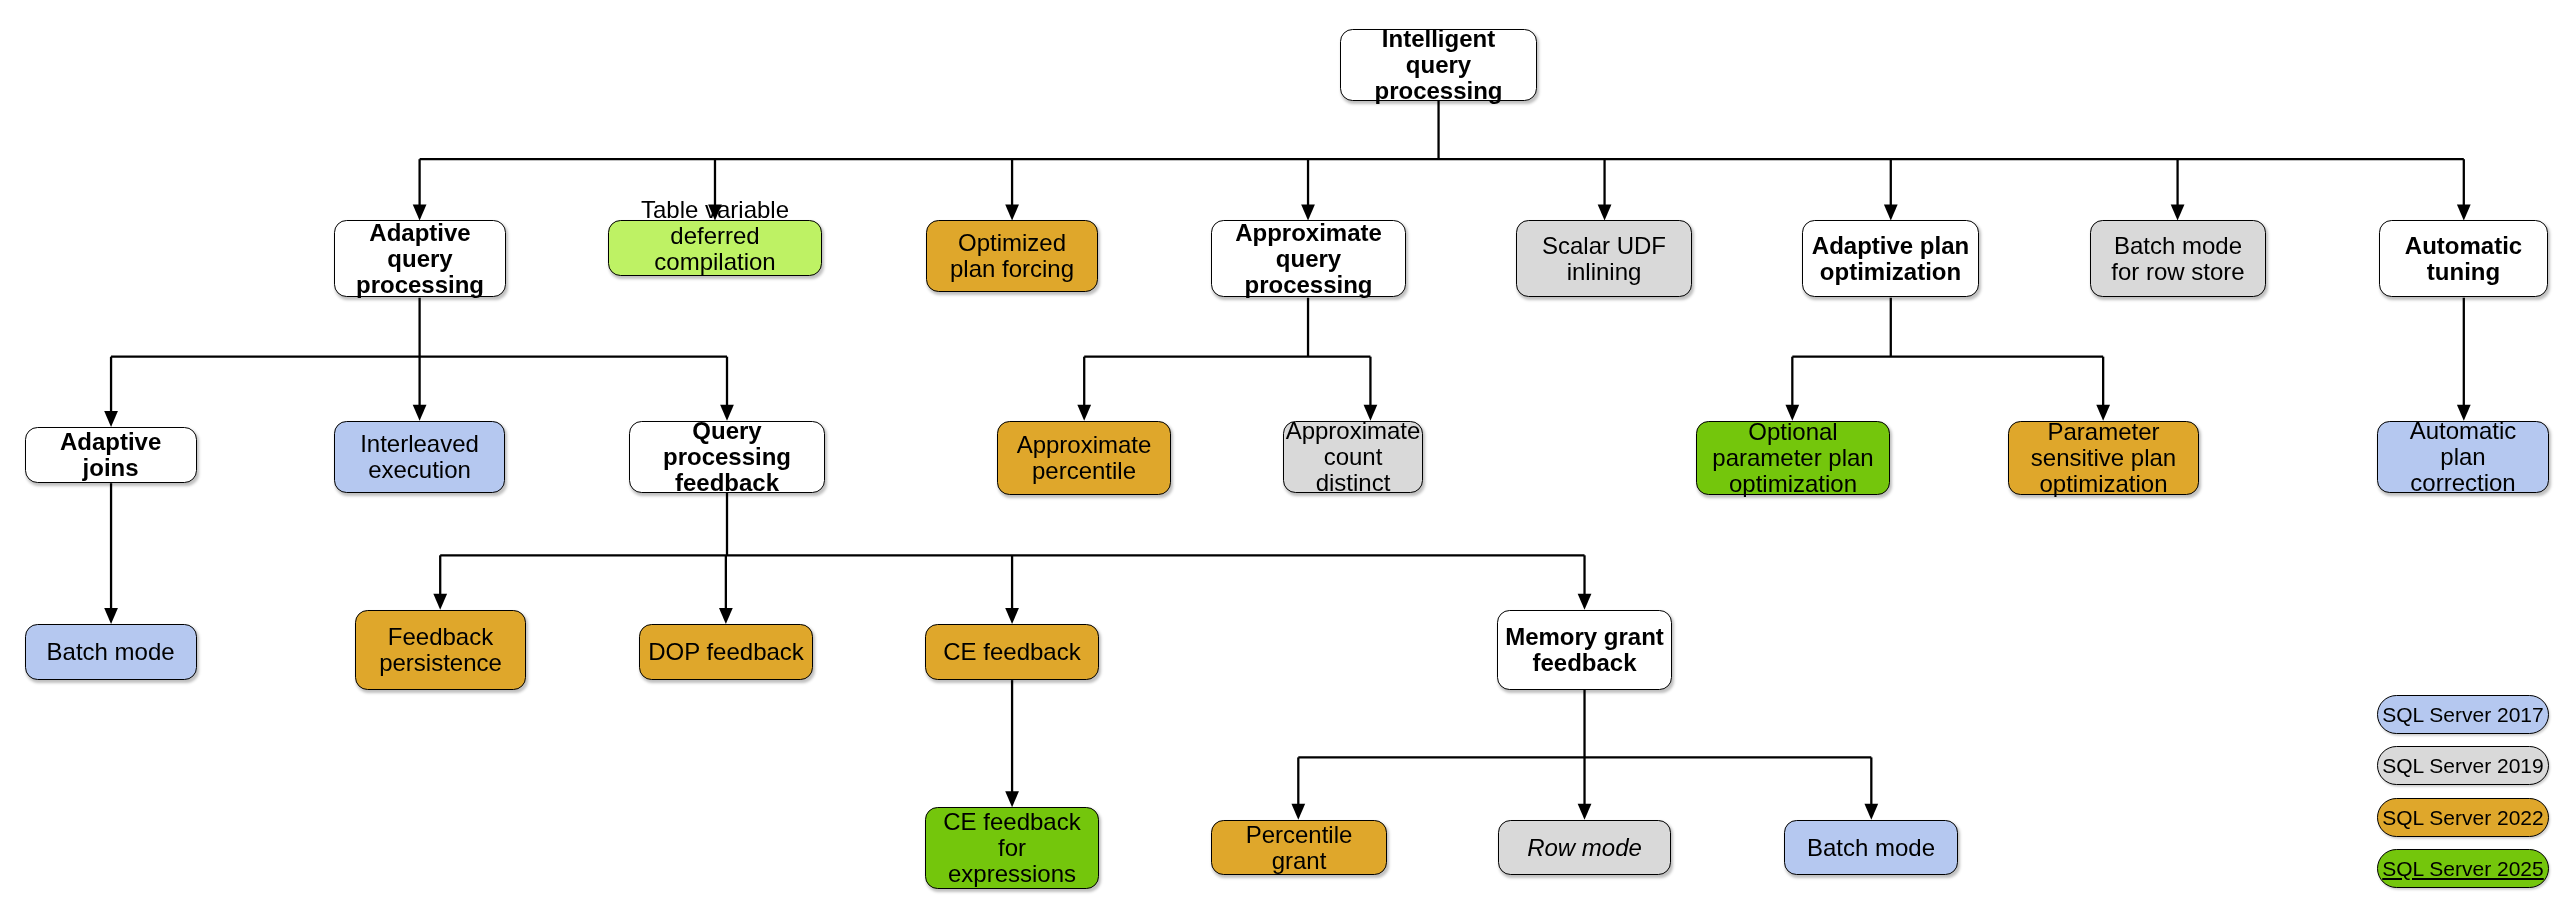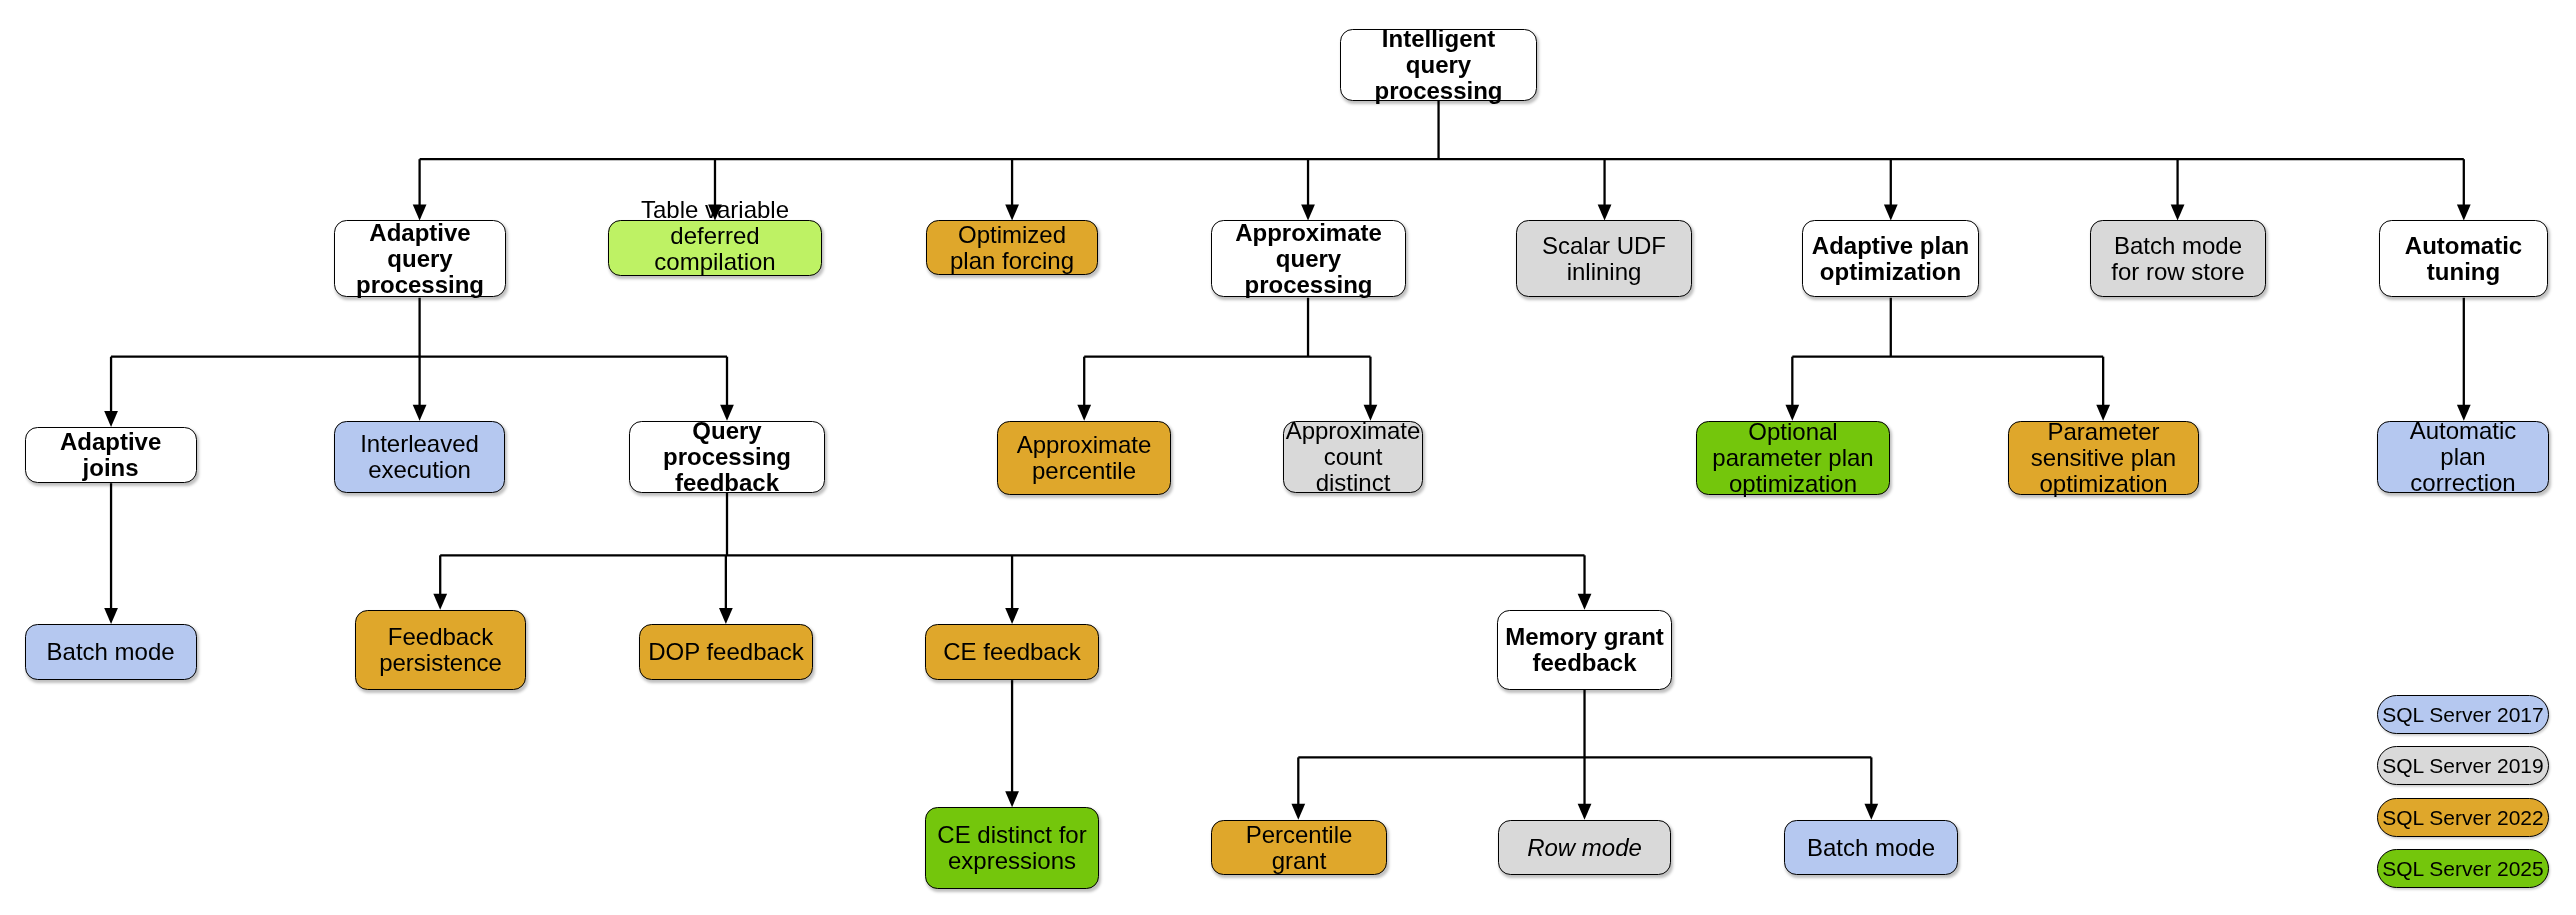--- a/index.html
+++ b/index.html
@@ -104,21 +104,21 @@
   <div id="nodes-layer">
       <div class="node bold" style="left: 1340px; top: 29px; width: 197px; height: 72px; background: rgb(255, 255, 255);">
         <span>Intelligent query processing</span>
       </div>
       <div class="node bold" style="left: 334px; top: 220px; width: 172px; height: 77px; background: rgb(255, 255, 255);">
         <span>Adaptive query processing</span>
       </div>
       <div class="node" style="left: 608px; top: 220px; width: 214px; height: 56px; background: #bef264; align-items: flex-end;">
         <span>Table variable deferred compilation</span>
       </div>
-      <div class="node" style="left: 926px; top: 220px; width: 172px; height: 55px; background: rgb(223, 167, 43);">
+      <div class="node" style="left: 926px; top: 220px; width: 172px; height: 72px; background: rgb(223, 167, 43);">
         <span>Optimized plan forcing</span>
       </div>
       <div class="node bold" style="left: 1211px; top: 220px; width: 195px; height: 77px; background: rgb(255, 255, 255);">
         <span>Approximate query processing</span>
       </div>
       <div class="node" style="left: 1516px; top: 220px; width: 176px; height: 77px; background: rgb(217, 217, 217);">
         <span>Scalar UDF inlining</span>
       </div>
       <div class="node bold" style="left: 1802px; top: 220px; width: 177px; height: 77px; background: rgb(255, 255, 255);">
         <span>Adaptive plan optimization</span>
@@ -162,21 +162,21 @@
       <div class="node" style="left: 639px; top: 624px; width: 174px; height: 56px; background: rgb(223, 167, 43);">
         <span>DOP feedback</span>
       </div>
       <div class="node" style="left: 925px; top: 624px; width: 174px; height: 56px; background: rgb(223, 167, 43);">
         <span>CE feedback</span>
       </div>
       <div class="node bold" style="left: 1497px; top: 610px; width: 175px; height: 80px; background: rgb(255, 255, 255);">
         <span>Memory grant feedback</span>
       </div>
       <div class="node" style="left: 925px; top: 807px; width: 174px; height: 82px; background: rgb(116, 198, 12);">
-        <span>CE distinct for expressions</span>
+        <span>CE feedback for expressions</span>
       </div>
       <div class="node" style="left: 1211px; top: 820px; width: 176px; height: 55px; background: rgb(223, 167, 43);">
         <span>Percentile grant</span>
       </div>
       <div class="node" style="left: 1498px; top: 820px; width: 173px; height: 55px; background: rgb(217, 217, 217); font-style: italic;">
         <span>Row mode</span>
       </div>
       <div class="node" style="left: 1784px; top: 820px; width: 174px; height: 55px; background: rgb(181, 200, 240);">
         <span>Batch mode</span>
       </div>
@@ -184,18 +184,18 @@
   <div id="legend-layer">
       <div class="legend-pill" style="left: 2377px; top: 695px; width: 172px; height: 39px; background: rgb(181, 200, 240);">
         <span>SQL Server 2017</span>
       </div>
       <div class="legend-pill" style="left: 2377px; top: 746px; width: 172px; height: 39px; background: rgb(217, 217, 217);">
         <span>SQL Server 2019</span>
       </div>
       <div class="legend-pill" style="left: 2377px; top: 798px; width: 172px; height: 39px; background: rgb(223, 167, 43);">
         <span>SQL Server 2022</span>
       </div>
-      <div class="legend-pill" style="left: 2377px; top: 849px; width: 172px; height: 39px; background: rgb(116, 198, 12);">
+      <div class="legend-pill" style="left: 2377px; top: 849px; width: 172px; height: 39px; background: rgb(116, 198, 12); text-decoration: underline;">
         <span>SQL Server 2025</span>
       </div>
     </div>
 </div>
 
 
 </body></html>

